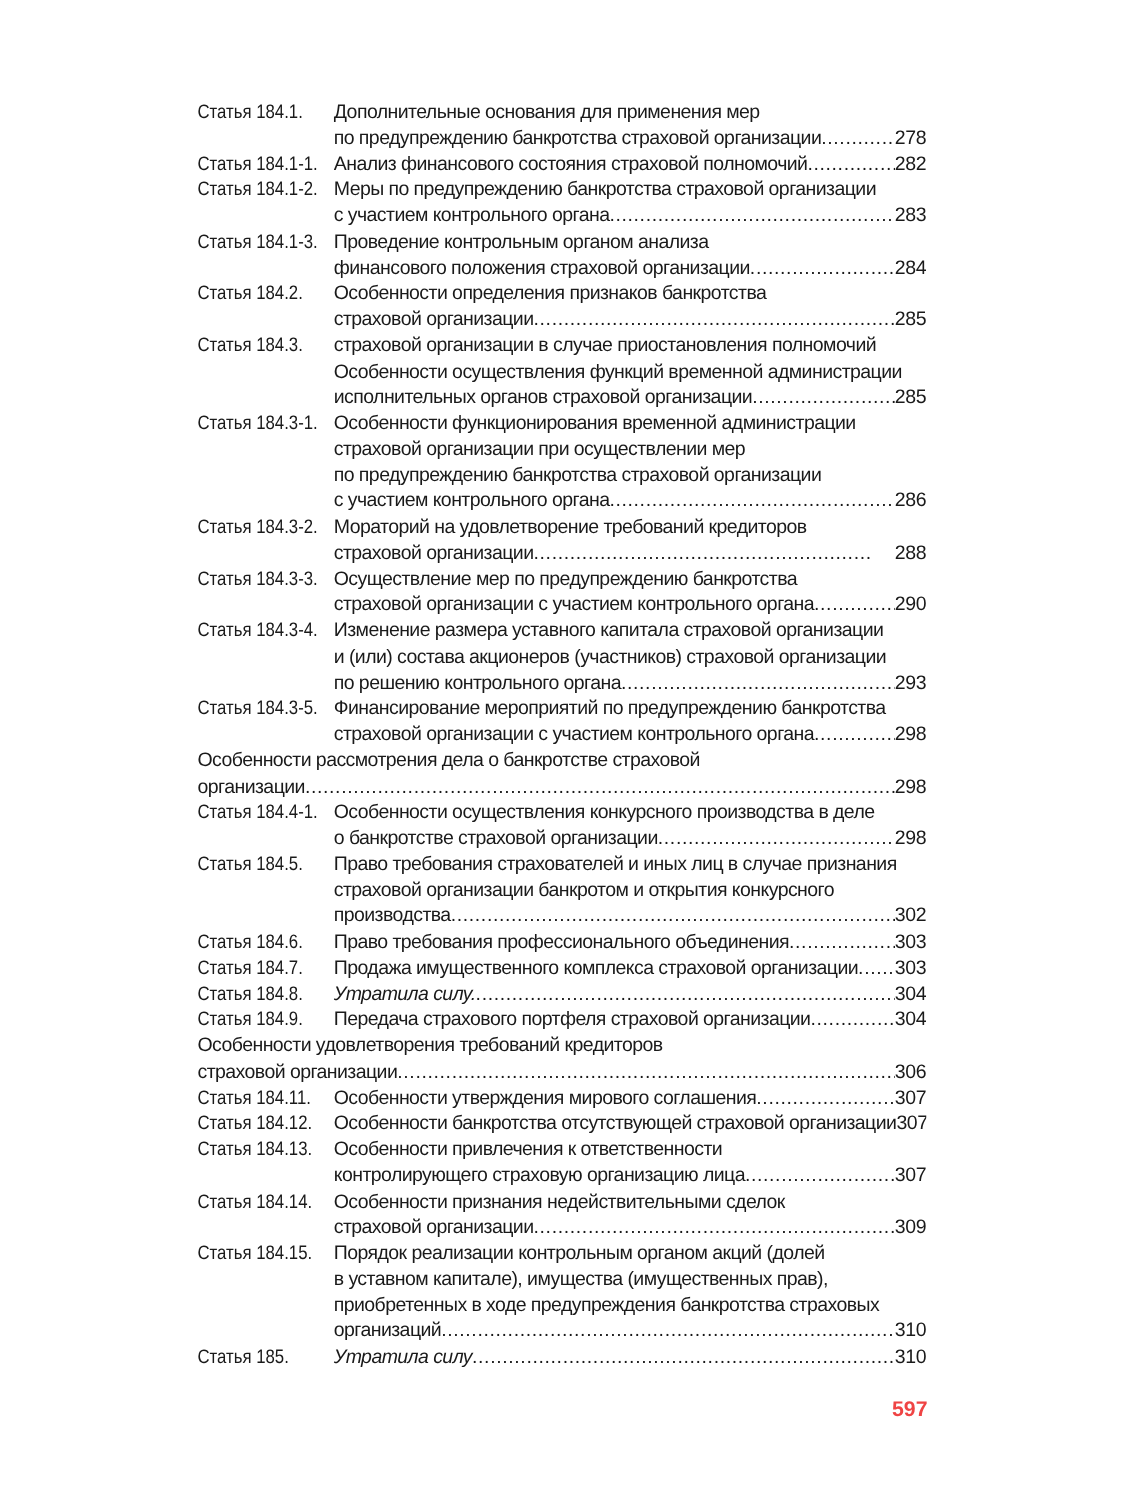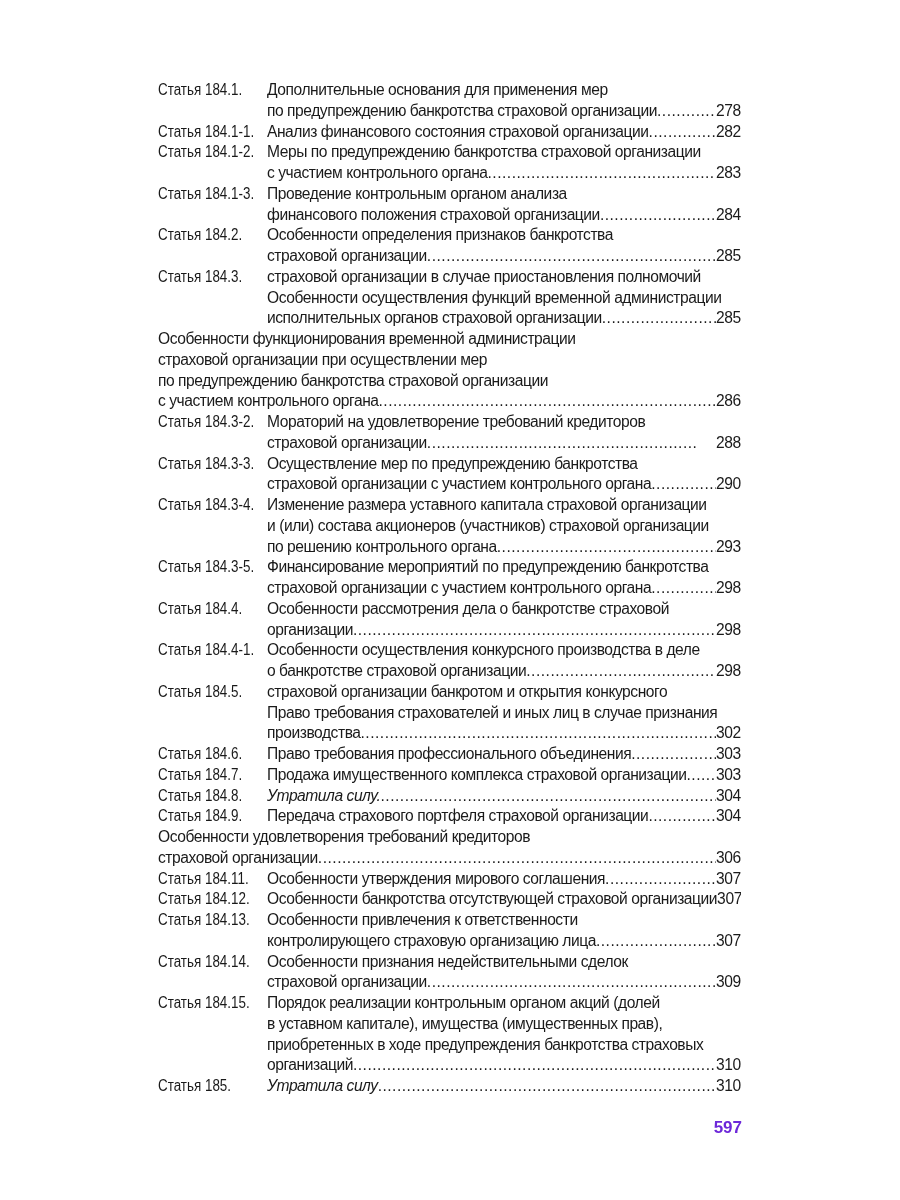--- a/index.html
+++ b/index.html
@@ -15,21 +15,21 @@
   .body { flex: 1 1 auto; min-width: 0; }
   .line { display: flex; white-space: nowrap; overflow: hidden; }
   .txt { flex: 0 0 auto; }
   .leader { flex: 1 1 auto; overflow: hidden; white-space: nowrap; letter-spacing: 0.5px; }
   .leader::after { content: "........................................................................................................................................................................................................"; }
   .pg { flex: 0 0 auto; }
   .it { font-style: italic; }
   .cond { display: inline-block; transform: scaleX(0.86); transform-origin: left center; }
   .folio {
     position: absolute; left: 690px; top: 1118px; width: 52px; text-align: right;
-    font-family: "Liberation Sans", sans-serif; font-weight: bold; font-size: 17px; color: #6d28d9;
+    font-family: "Liberation Sans", sans-serif; font-weight: bold; font-size: 17px; color: #ef4444;
   }
 </style>
 </head>
 <body>
 
 <div class="page">
   <div class="toc" id="toc">
       <div class="entry">
         <div class="label"><span class="cond">Статья 184.1.</span></div>
         <div class="body">
@@ -40,21 +40,21 @@
             <span class="txt" style="letter-spacing: -0.45px;">по предупреждению банкротства страховой организации </span>
             <span class="leader"></span>
             <span class="pg" style="letter-spacing: -0.3px;">278</span>
           </div>
         </div>
       </div>
       <div class="entry">
         <div class="label"><span class="cond">Статья 184.1-1.</span></div>
         <div class="body">
           <div class="line">
-            <span class="txt" style="letter-spacing: -0.45px;">Анализ финансового состояния страховой организации</span>
+            <span class="txt" style="letter-spacing: -0.45px;">Анализ финансового состояния страховой полномочий</span>
             <span class="leader"></span>
             <span class="pg" style="letter-spacing: -0.3px;">282</span>
           </div>
         </div>
       </div>
       <div class="entry">
         <div class="label"><span class="cond">Статья 184.1-2.</span></div>
         <div class="body">
           <div class="line">
             <span class="txt" style="letter-spacing: -0.45px;">Меры по предупреждению банкротства страховой организации</span>
@@ -102,20 +102,21 @@
             <span class="txt" style="letter-spacing: -0.45px;">Особенности осуществления функций временной администрации</span>
           </div>
           <div class="line">
             <span class="txt" style="letter-spacing: -0.45px;">исполнительных органов страховой организации</span>
             <span class="leader"></span>
             <span class="pg" style="letter-spacing: -0.3px;">285</span>
           </div>
         </div>
       </div>
       <div class="entry">
+        <div class="label"><span class="cond">Статья 184.3-1.</span></div>
         <div class="body">
           <div class="line">
             <span class="txt" style="letter-spacing: -0.45px;">Особенности функционирования временной администрации</span>
           </div>
           <div class="line">
             <span class="txt" style="letter-spacing: -0.45px;">страховой организации при осуществлении мер</span>
           </div>
           <div class="line">
             <span class="txt" style="letter-spacing: -0.45px;">по предупреждению банкротства страховой организации</span>
           </div>
@@ -175,21 +176,20 @@
             <span class="txt" style="letter-spacing: -0.45px;">Финансирование мероприятий по предупреждению банкротства</span>
           </div>
           <div class="line">
             <span class="txt" style="letter-spacing: -0.45px;">страховой организации с участием контрольного органа</span>
             <span class="leader"></span>
             <span class="pg" style="letter-spacing: -0.3px;">298</span>
           </div>
         </div>
       </div>
       <div class="entry">
-        <div class="label"><span class="cond">Статья 184.4.</span></div>
         <div class="body">
           <div class="line">
             <span class="txt" style="letter-spacing: -0.45px;">Особенности рассмотрения дела о банкротстве страховой</span>
           </div>
           <div class="line">
             <span class="txt" style="letter-spacing: -0.45px;">организации</span>
             <span class="leader"></span>
             <span class="pg" style="letter-spacing: -0.3px;">298</span>
           </div>
         </div>
@@ -204,24 +204,24 @@
             <span class="txt" style="letter-spacing: -0.45px;">о банкротстве страховой организации </span>
             <span class="leader"></span>
             <span class="pg" style="letter-spacing: -0.3px;">298</span>
           </div>
         </div>
       </div>
       <div class="entry">
         <div class="label"><span class="cond">Статья 184.5.</span></div>
         <div class="body">
           <div class="line">
+            <span class="txt" style="letter-spacing: -0.45px;">Право требования страхователей и иных лиц в случае признания</span>
+          </div>
+          <div class="line">
             <span class="txt" style="letter-spacing: -0.45px;">страховой организации банкротом и открытия конкурсного</span>
-          </div>
-          <div class="line">
-            <span class="txt" style="letter-spacing: -0.45px;">Право требования страхователей и иных лиц в случае признания</span>
           </div>
           <div class="line">
             <span class="txt" style="letter-spacing: -0.45px;">производства </span>
             <span class="leader"></span>
             <span class="pg" style="letter-spacing: -0.3px;">302</span>
           </div>
         </div>
       </div>
       <div class="entry">
         <div class="label"><span class="cond">Статья 184.6.</span></div>

